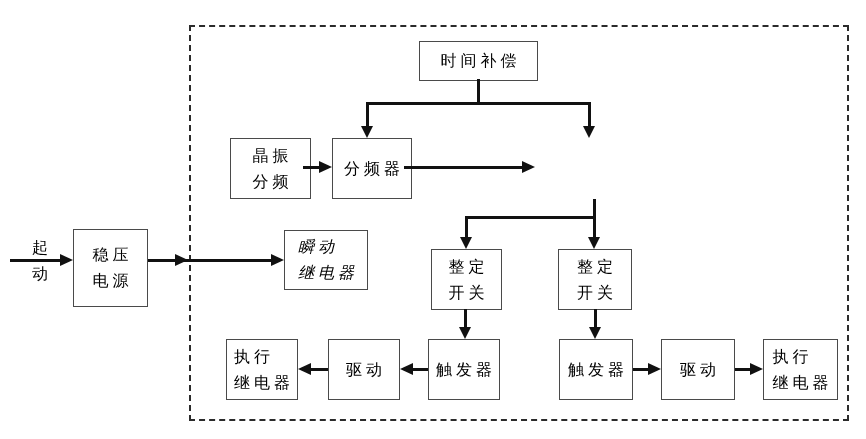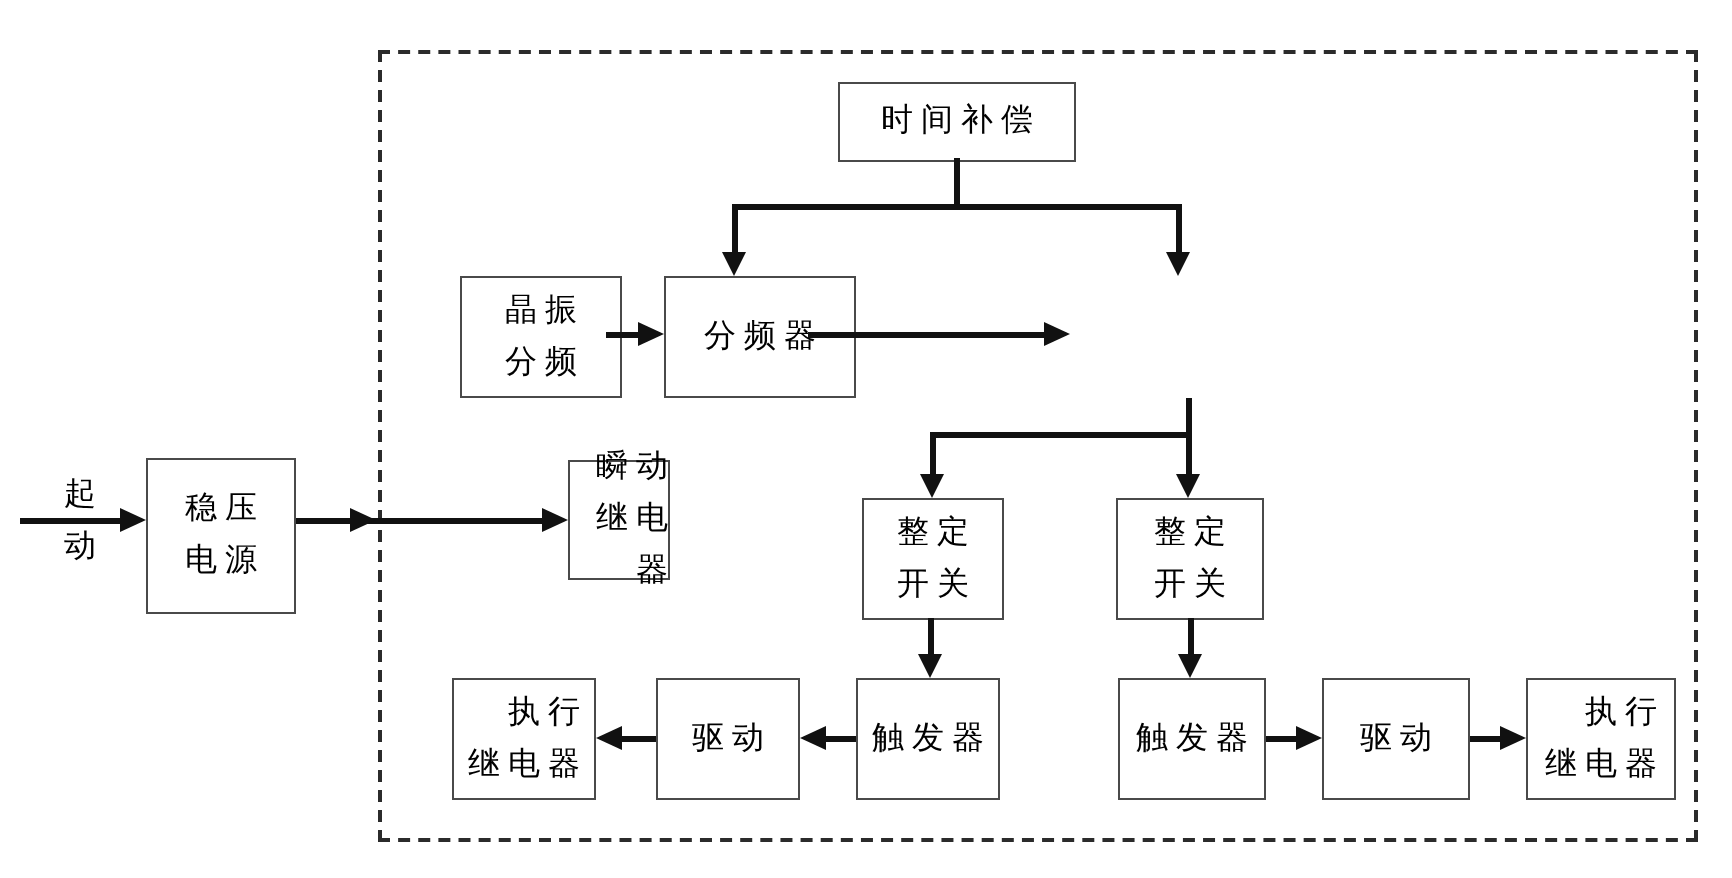--- a/index.html
+++ b/index.html
@@ -7,21 +7,21 @@
     position:relative;width:866px;height:439px;background:#ffffff;
     font-family:"Liberation Serif","DejaVu Serif",serif;color:#000;
     overflow:hidden;
   }
   .boundary{
     position:absolute;border:2px dashed #2b2b2b;background:transparent;
   }
   .box{
     position:absolute;border:1.5px solid #4a4a4a;background:#fff;
     display:flex;align-items:center;justify-content:center;
-    text-align:right;font-size:16px;letter-spacing:4px;
+    text-align:left;font-size:16px;letter-spacing:4px;
     line-height:26px;white-space:pre-line;box-sizing:border-box;
   }
   .box .lbl{margin-right:-4px;}
   .free-label{
     position:absolute;font-size:16px;line-height:26px;text-align:center;
     white-space:pre-line;letter-spacing:0;
   }
   .hline,.vline{position:absolute;background:#111;}
   .hline{height:3px;}
   .vline{width:3px;}
@@ -36,29 +36,29 @@
 <div id="canvas">
 
   <div class="boundary" style="left:189px;top:25px;width:656px;height:392px;"></div>
 
   <div class="free-label" style="left:18px;top:235px;width:44px;"><span class="lbl">起
 动</span></div>
 
   <div class="box" style="left:73px;top:229px;width:75px;height:78px;"><span class="lbl">稳压
 电源</span></div>
 
-  <div class="box" style="left:284px;top:230px;width:51px;height:60px;"><span class="lbl">瞬动
+  <div class="box" style="left:284px;top:230px;width:84px;height:60px;font-style:italic;"><span class="lbl">瞬动
 继电器</span></div>
 
   <div class="box" style="left:419px;top:41px;width:119px;height:40px;"><span class="lbl">时间补偿</span></div>
 
   <div class="box" style="left:230px;top:138px;width:81px;height:61px;"><span class="lbl">晶振
 分频</span></div>
 
-  <div class="box" style="left:332px;top:138px;width:96px;height:61px;"><span class="lbl">分频器</span></div>
+  <div class="box" style="left:332px;top:138px;width:80px;height:61px;"><span class="lbl">分频器</span></div>
 
 
   <div class="box" style="left:431px;top:249px;width:71px;height:61px;"><span class="lbl">整定
 开关</span></div>
 
   <div class="box" style="left:558px;top:249px;width:74px;height:61px;"><span class="lbl">整定
 开关</span></div>
 
   <div class="box" style="left:226px;top:339px;width:72px;height:61px;"><span class="lbl">执行
 继电器</span></div>

